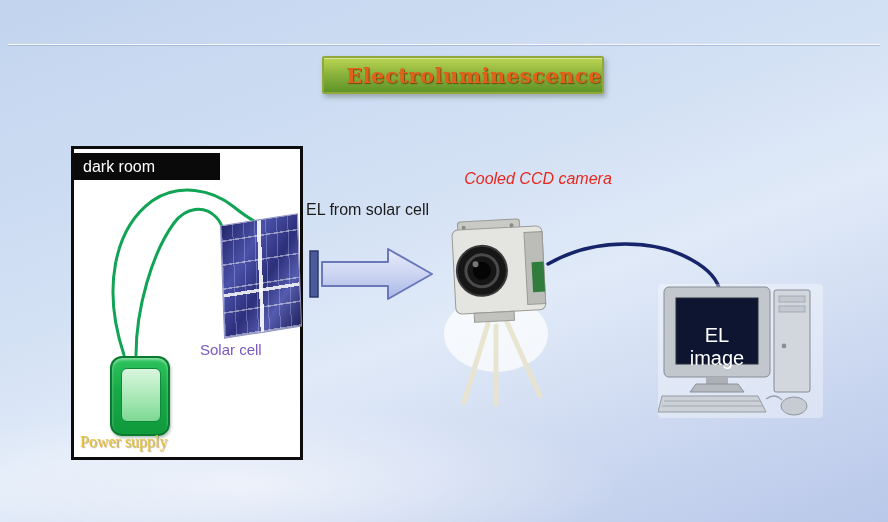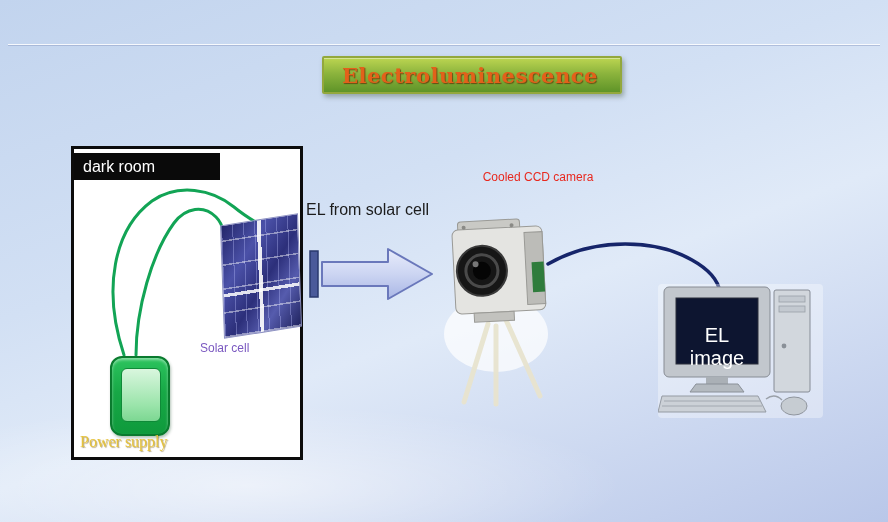--- a/index.html
+++ b/index.html
@@ -13,21 +13,21 @@
   .top-line{
     position:absolute;left:8px;top:44px;width:872px;height:1px;
     background:rgba(255,255,255,0.85);
     box-shadow:0 1px 0 rgba(140,155,195,0.5);
   }
   .title-banner{
     position:absolute;left:322px;top:56px;width:278px;height:34px;
     background:linear-gradient(180deg,#bcd551 0%,#8cb43d 45%,#5f9428 100%);
     border:2px solid #93a83c;border-radius:2px;
     box-shadow:2px 3px 5px rgba(40,60,30,0.35), inset 0 1px 0 rgba(255,255,255,0.4);
-    display:flex;align-items:center;justify-content:flex-start;padding-left:18px;
+    display:flex;align-items:center;justify-content:flex-end;
   }
   .title-banner span{
     font-family:"DejaVu Serif",serif;font-weight:bold;font-size:21px;
     color:#e2611a;letter-spacing:0.5px;
     text-shadow:1px 1px 1px rgba(90,30,0,0.65);
   }
   .dark-room{
     position:absolute;left:63px;top:146px;width:232px;height:314px;
     box-sizing:border-box;border:3px solid #0c0c0c;background:#ffffff;margin-left:8px;
   }
@@ -43,21 +43,21 @@
     border:1px solid #8a8ec0;
     background-image:
       linear-gradient(180deg, rgba(255,255,255,0) 0 61%, rgba(255,255,255,0.85) 61% 64%, rgba(255,255,255,0) 64% 100%),
       linear-gradient(90deg, rgba(255,255,255,0) 0 47%, rgba(255,255,255,0.9) 47% 52%, rgba(255,255,255,0) 52% 100%),
       repeating-linear-gradient(0deg, rgba(255,255,255,0.45) 0 1.5px, rgba(255,255,255,0) 1.5px 24px),
       repeating-linear-gradient(90deg, rgba(190,195,255,0.35) 0 1px, rgba(0,0,0,0) 1px 11px),
       linear-gradient(125deg,#23266a 0%,#4b51a8 30%,#2c2f7a 55%,#565cae 75%,#20235e 100%);
   }
   .solar-label{
     position:absolute;left:126px;top:192px;width:100px;
-    color:#7a58c0;font-size:12px;
+    color:#7a58c0;font-size:15px;
   }
   .power-supply{
     position:absolute;left:36px;top:207px;width:60px;height:80px;
     border-radius:12px;border:2px solid #0a7a2e;box-sizing:border-box;
     background:linear-gradient(180deg,#2cc45e 0%,#17a846 45%,#0f9a3c 100%);
     box-shadow:inset 0 2px 3px rgba(255,255,255,0.45), 1px 2px 3px rgba(0,60,20,0.3);
   }
   .ps-screen{
     position:absolute;left:9px;top:10px;width:38px;height:52px;border-radius:6px;
     background:linear-gradient(180deg,#d9f6de 0%,#9ae4aa 70%,#7cd792 100%);
@@ -69,21 +69,21 @@
     text-shadow:1px 1px 1px rgba(110,80,0,0.5);
     font-family:Liberation Serif, serif;
   }
   .arrow-label{
     position:absolute;left:306px;top:201px;width:180px;
     color:#1c1c1c;font-size:16px;
   }
   .block-arrow{position:absolute;left:308px;top:244px;width:128px;height:60px;}
   .camera-label{
     position:absolute;left:438px;top:170px;width:200px;text-align:center;
-    color:#e8281e;font-size:12px;
+    color:#e8281e;font-size:16px;font-style:italic;
   }
   .camera{position:absolute;left:438px;top:212px;width:135px;height:195px;}
   .cable{position:absolute;left:542px;top:232px;width:190px;height:70px;}
   .computer{position:absolute;left:658px;top:284px;width:165px;height:134px;}
   .screen-label{
     position:absolute;left:676px;top:324px;width:82px;text-align:center;
     color:#ffffff;font-size:20px;
   }
 </style>
 </head>

